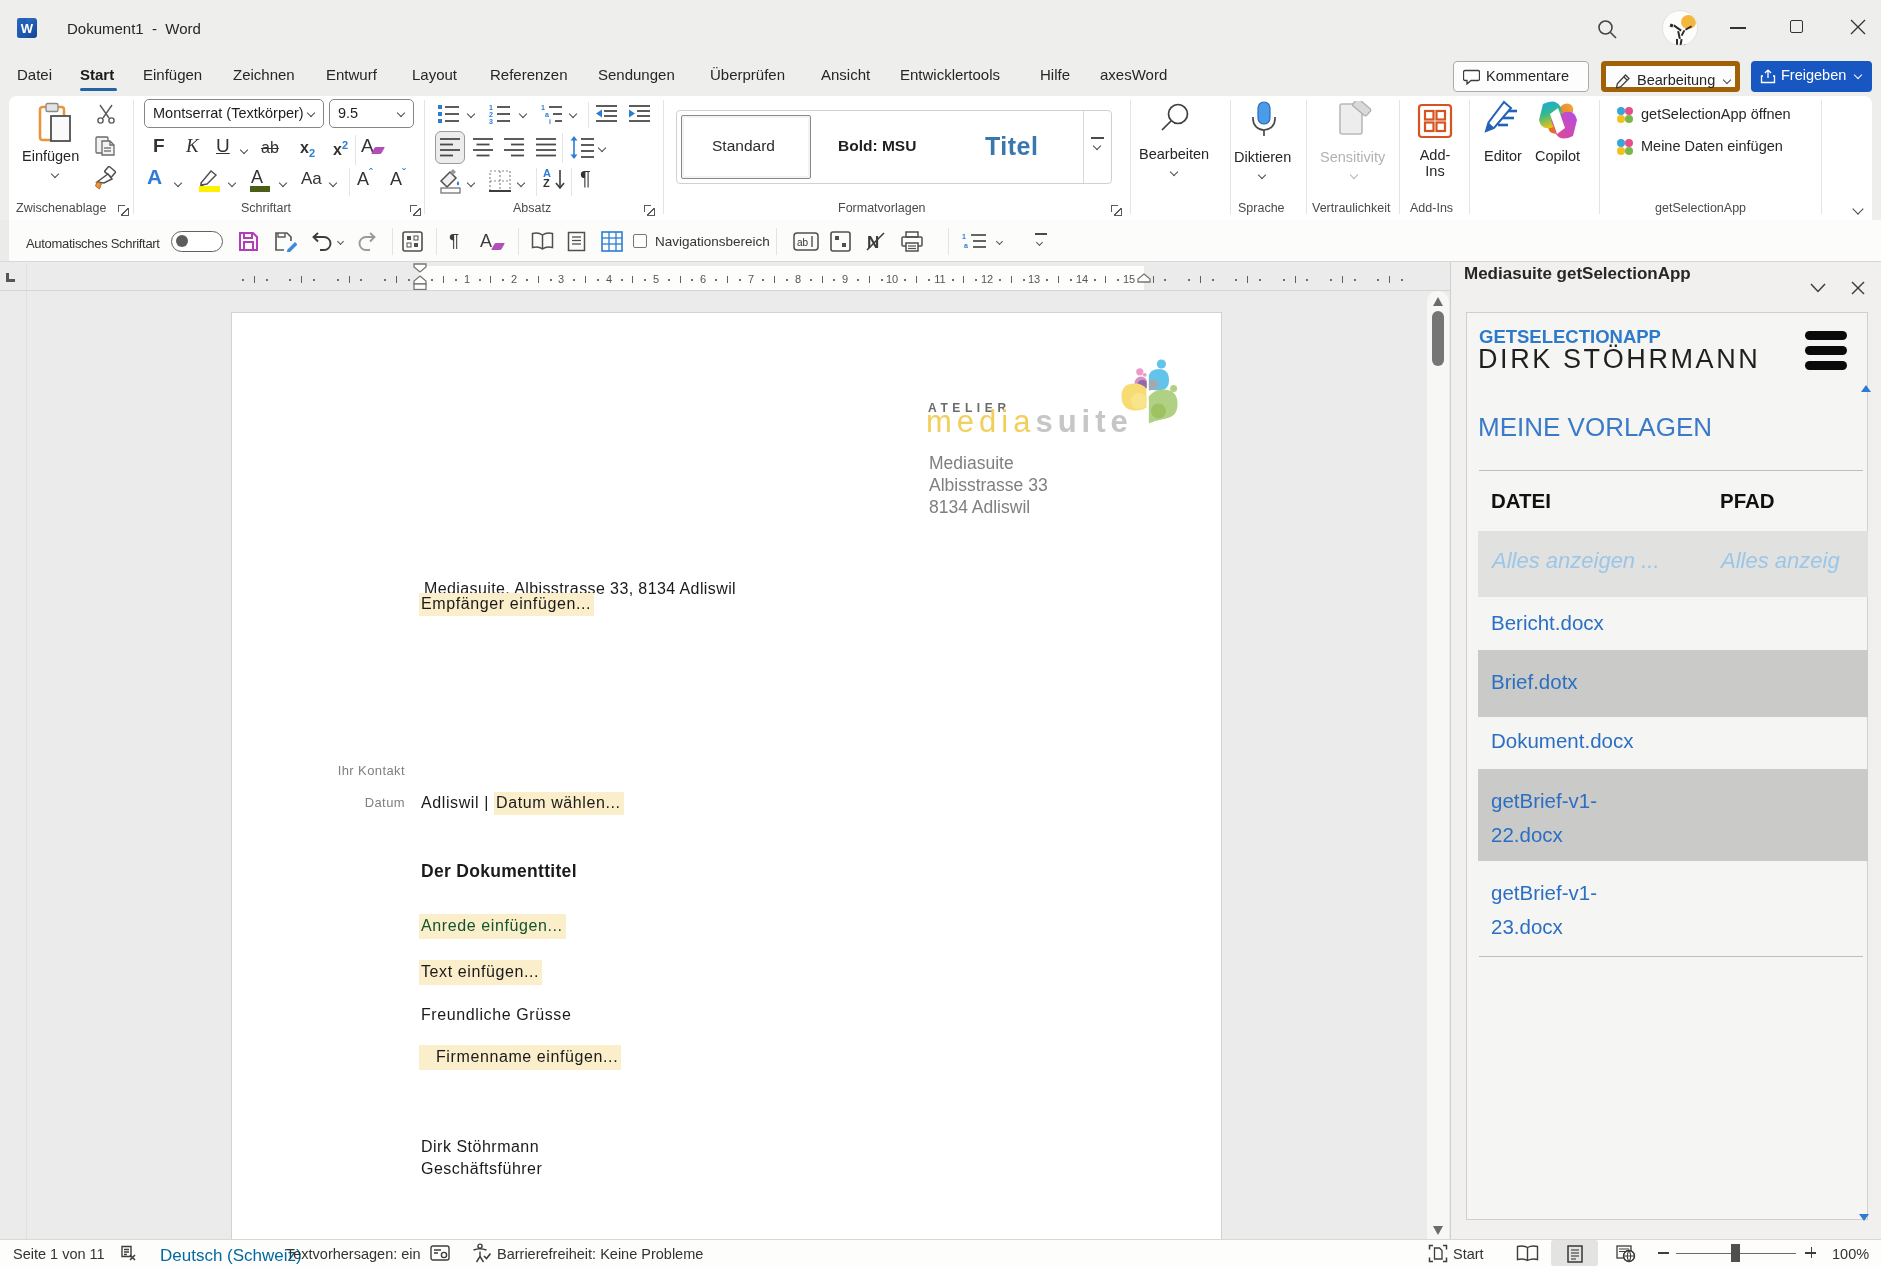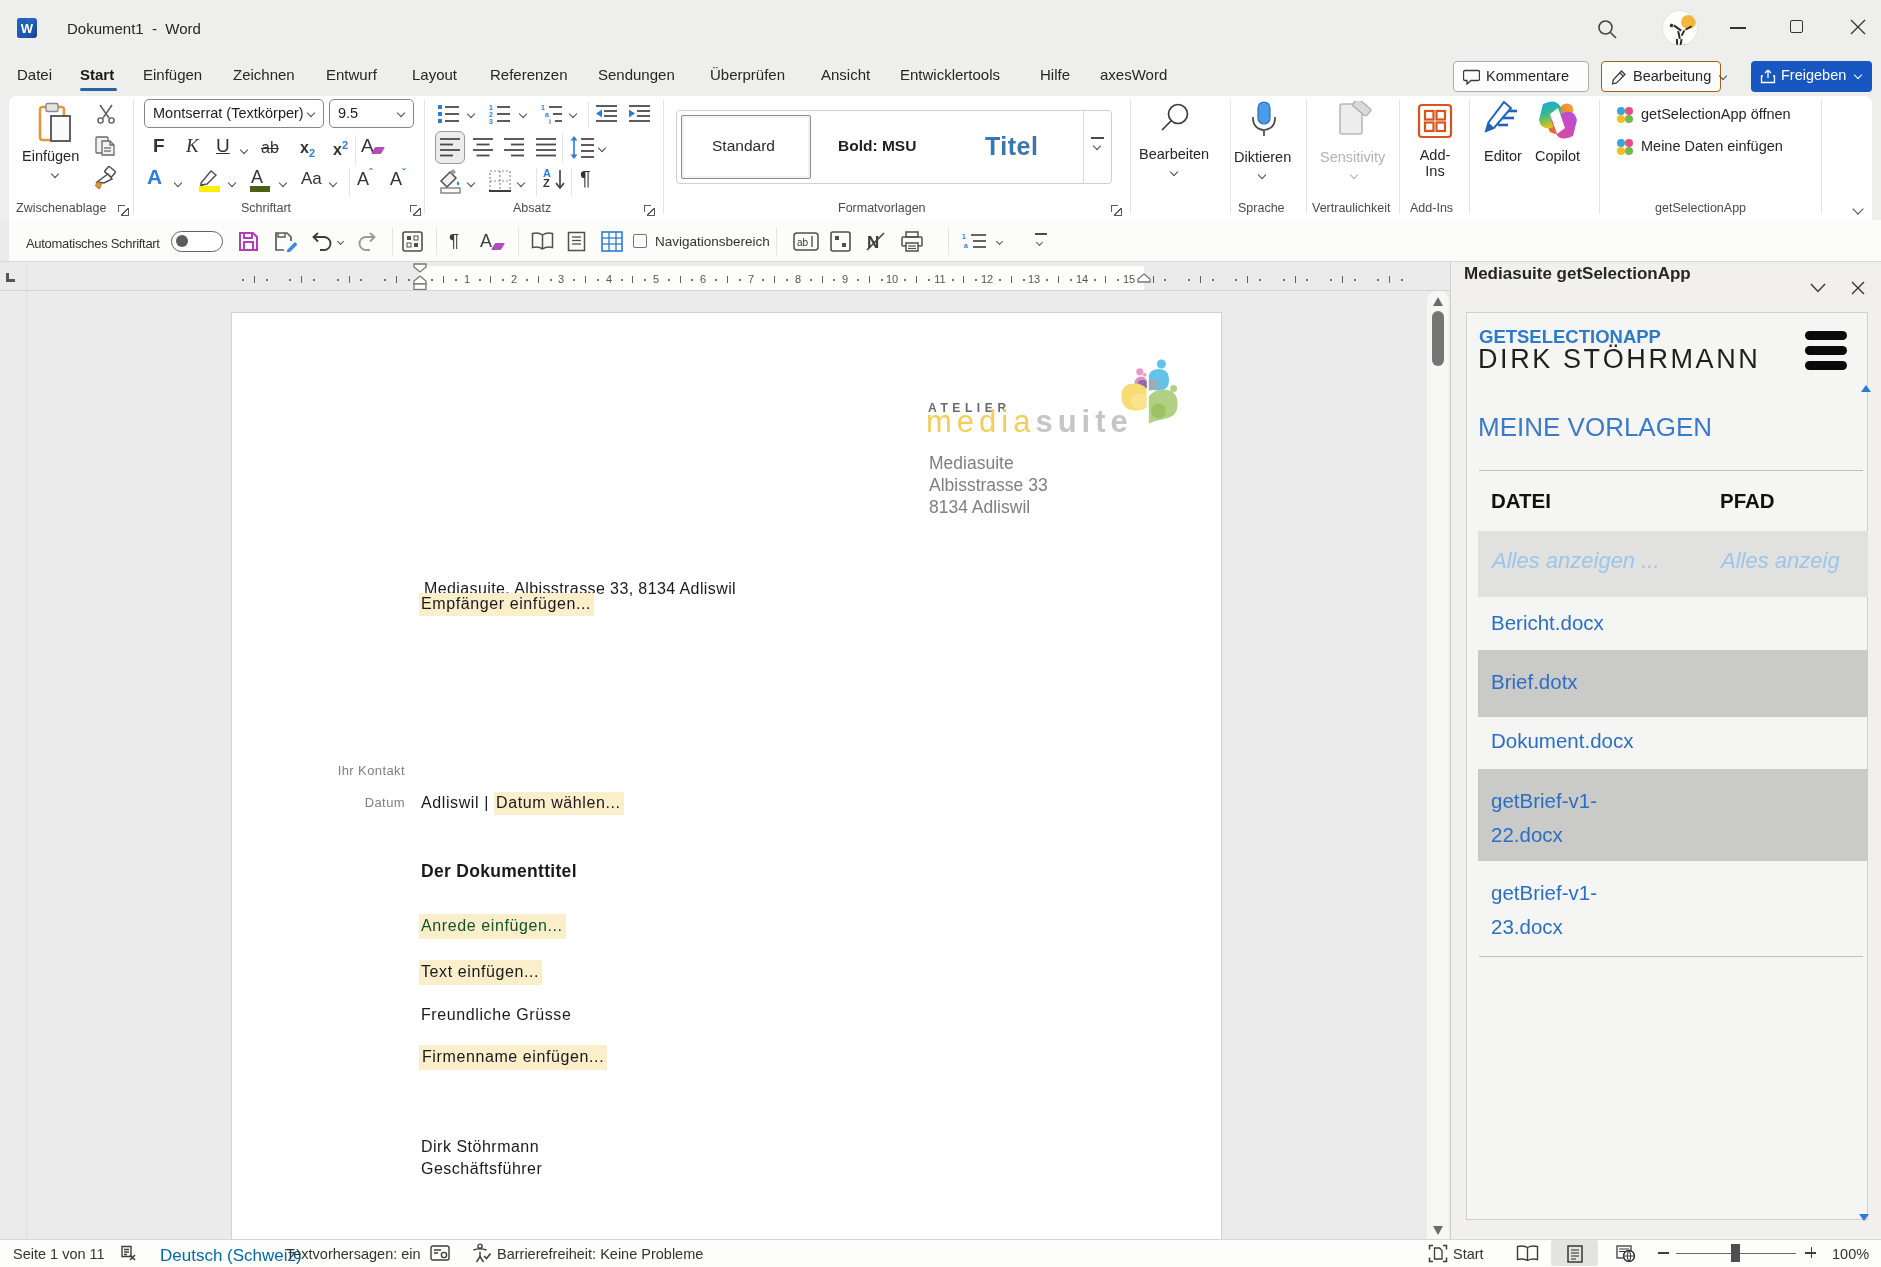--- a/index.html
+++ b/index.html
@@ -69,21 +69,21 @@
 <div class="t" style="left:821px;top:66px;font-size:15px;color:#262626">Ansicht</div>
 <div class="t" style="left:900px;top:66px;font-size:15px;color:#262626">Entwicklertools</div>
 <div class="t" style="left:1040px;top:66px;font-size:15px;color:#262626">Hilfe</div>
 <div class="t" style="left:1100px;top:66px;font-size:15px;color:#262626">axesWord</div>
 <div class="a" style="left:1453px;top:61px;width:136px;height:31px;background:#fdfdfd;border:1px solid #ababab;border-radius:4px">
  <svg class="a" style="left:9px;top:7px" width="17" height="16" viewBox="0 0 17 16" fill="none" stroke="#3c3c3c" stroke-width="1.3">
         <path d="M2 1.5 h13 a1.5 1.5 0 0 1 1.5 1.5 v7 a1.5 1.5 0 0 1 -1.5 1.5 h-7 l-4 3.5 v-3.5 h-2 a1.5 1.5 0 0 1 -1.5 -1.5 v-7 a1.5 1.5 0 0 1 1.5 -1.5 z"></path>
       </svg>
  <div class="t" style="left:32px;top:6px;font-size:14.5px;color:#262626">Kommentare</div>
 </div>
-<div class="a" style="left:1601px;top:61px;width:120px;height:31px;background:#fdfdfd;border:1px solid #a16207;border-radius:4px">
+<div class="a" style="left:1601px;top:61px;width:139px;height:31px;background:#fdfdfd;border:5px solid #a16207;border-radius:4px">
  <svg class="a" style="left:9px;top:7px" width="16" height="16" viewBox="0 0 16 16" fill="none" stroke="#3c3c3c" stroke-width="1.3">
         <path d="M10.5 2 l3.5 3.5 -8.5 8.5 -4 .8 .8 -4 z"></path>
         <line x1="9" y1="4" x2="12" y2="7"></line>
       </svg>
  <div class="t" style="left:31px;top:6px;font-size:14.5px;color:#262626">Bearbeitung</div>
  <span class="chev" style="left:118px;top:11px"></span>
 </div>
 <div class="a" style="left:1751px;top:61px;width:121px;height:31px;background:#1857c2;border-radius:4px">
  <svg class="a" style="left:9px;top:7px" width="17" height="16" viewBox="0 0 17 16" fill="none" stroke="#fff" stroke-width="1.3">
         <path d="M8 10 v-8 m0 0 l-3 3 m3 -3 l3 3"></path>
@@ -624,21 +624,21 @@
 
 <div class="t" style="left:424px;top:580px;font-size:16px;letter-spacing:.4px;color:#1a1a1a">Mediasuite, Albisstrasse 33, 8134 Adliswil</div>
 <div class="t" style="left:419px;top:593px;font-size:16px;letter-spacing:.6px;color:#1a1a1a"><span class="hl" style="display:inline-block;padding:2px 3px 3px 2px">Empfänger einfügen...</span></div>
 <div class="t" style="left:331px;top:763px;width:74px;text-align:right;font-size:13px;letter-spacing:.4px;color:#7f7f7f">Ihr Kontakt</div>
 <div class="t" style="left:331px;top:795px;width:74px;text-align:right;font-size:13px;letter-spacing:.4px;color:#7f7f7f">Datum</div>
 <div class="t" style="left:421px;top:792px;font-size:16px;letter-spacing:.6px;color:#1a1a1a">Adliswil | <span class="hl" style="display:inline-block;padding:2px 3px 3px 2px">Datum wählen...</span></div>
 <div class="t" style="left:421px;top:861px;font-size:17.5px;letter-spacing:.3px;font-weight:bold;color:#1a1a1a">Der Dokumenttitel</div>
 <div class="t" style="left:419px;top:914px;font-size:16px;letter-spacing:.6px;color:#14532d"><span class="hl" style="display:inline-block;padding:3px 3px 4px 2px">Anrede einfügen...</span></div>
 <div class="t" style="left:419px;top:960px;font-size:16px;letter-spacing:.6px;color:#1a1a1a"><span class="hl" style="display:inline-block;padding:3px 3px 4px 2px">Text einfügen...</span></div>
 <div class="t" style="left:421px;top:1006px;font-size:16px;letter-spacing:.6px;color:#1a1a1a">Freundliche Grüsse</div>
-<div class="t" style="left:419px;top:1045px;font-size:16px;letter-spacing:.6px;color:#1a1a1a"><span class="hl" style="display:inline-block;padding:3px 3px 4px 3px">Firmenname einfügen...</span></div>
+<div class="t" style="left:419px;top:1045px;font-size:16px;letter-spacing:.6px;color:#1a1a1a"><span class="hl" style="display:inline-block;padding:3px 3px 4px 17px">Firmenname einfügen...</span></div>
 <div class="t" style="left:421px;top:1136px;font-size:16px;letter-spacing:.5px;color:#1a1a1a;line-height:22px">Dirk Stöhrmann<br>Geschäftsführer</div>
 
 <div class="a" style="left:1427px;top:291px;width:22px;height:948px;background:#f7f7f6;border-radius:10px 10px 0 0"></div>
 <div class="a" style="left:1433px;top:297px;width:0;height:0;border-left:5.5px solid transparent;border-right:5.5px solid transparent;border-bottom:9px solid #6b6b6b"></div>
 <div class="a" style="left:1432px;top:311px;width:12px;height:55px;background:#757575;border-radius:6px"></div>
 <div class="a" style="left:1433px;top:1226px;width:0;height:0;border-left:5.5px solid transparent;border-right:5.5px solid transparent;border-top:9px solid #6b6b6b"></div>
 
 <div class="a" style="left:1450px;top:262px;width:431px;height:977px;background:#f1f0ef;border-left:1px solid #cfcfcd"></div>
 <div class="t" style="left:1464px;top:264px;font-size:17px;font-weight:bold;color:#262626">Mediasuite getSelectionApp</div>
 <svg class="a" style="left:1810px;top:283px" width="16" height="10" viewBox="0 0 16 10" fill="none" stroke="#3d3d3d" stroke-width="1.5">

